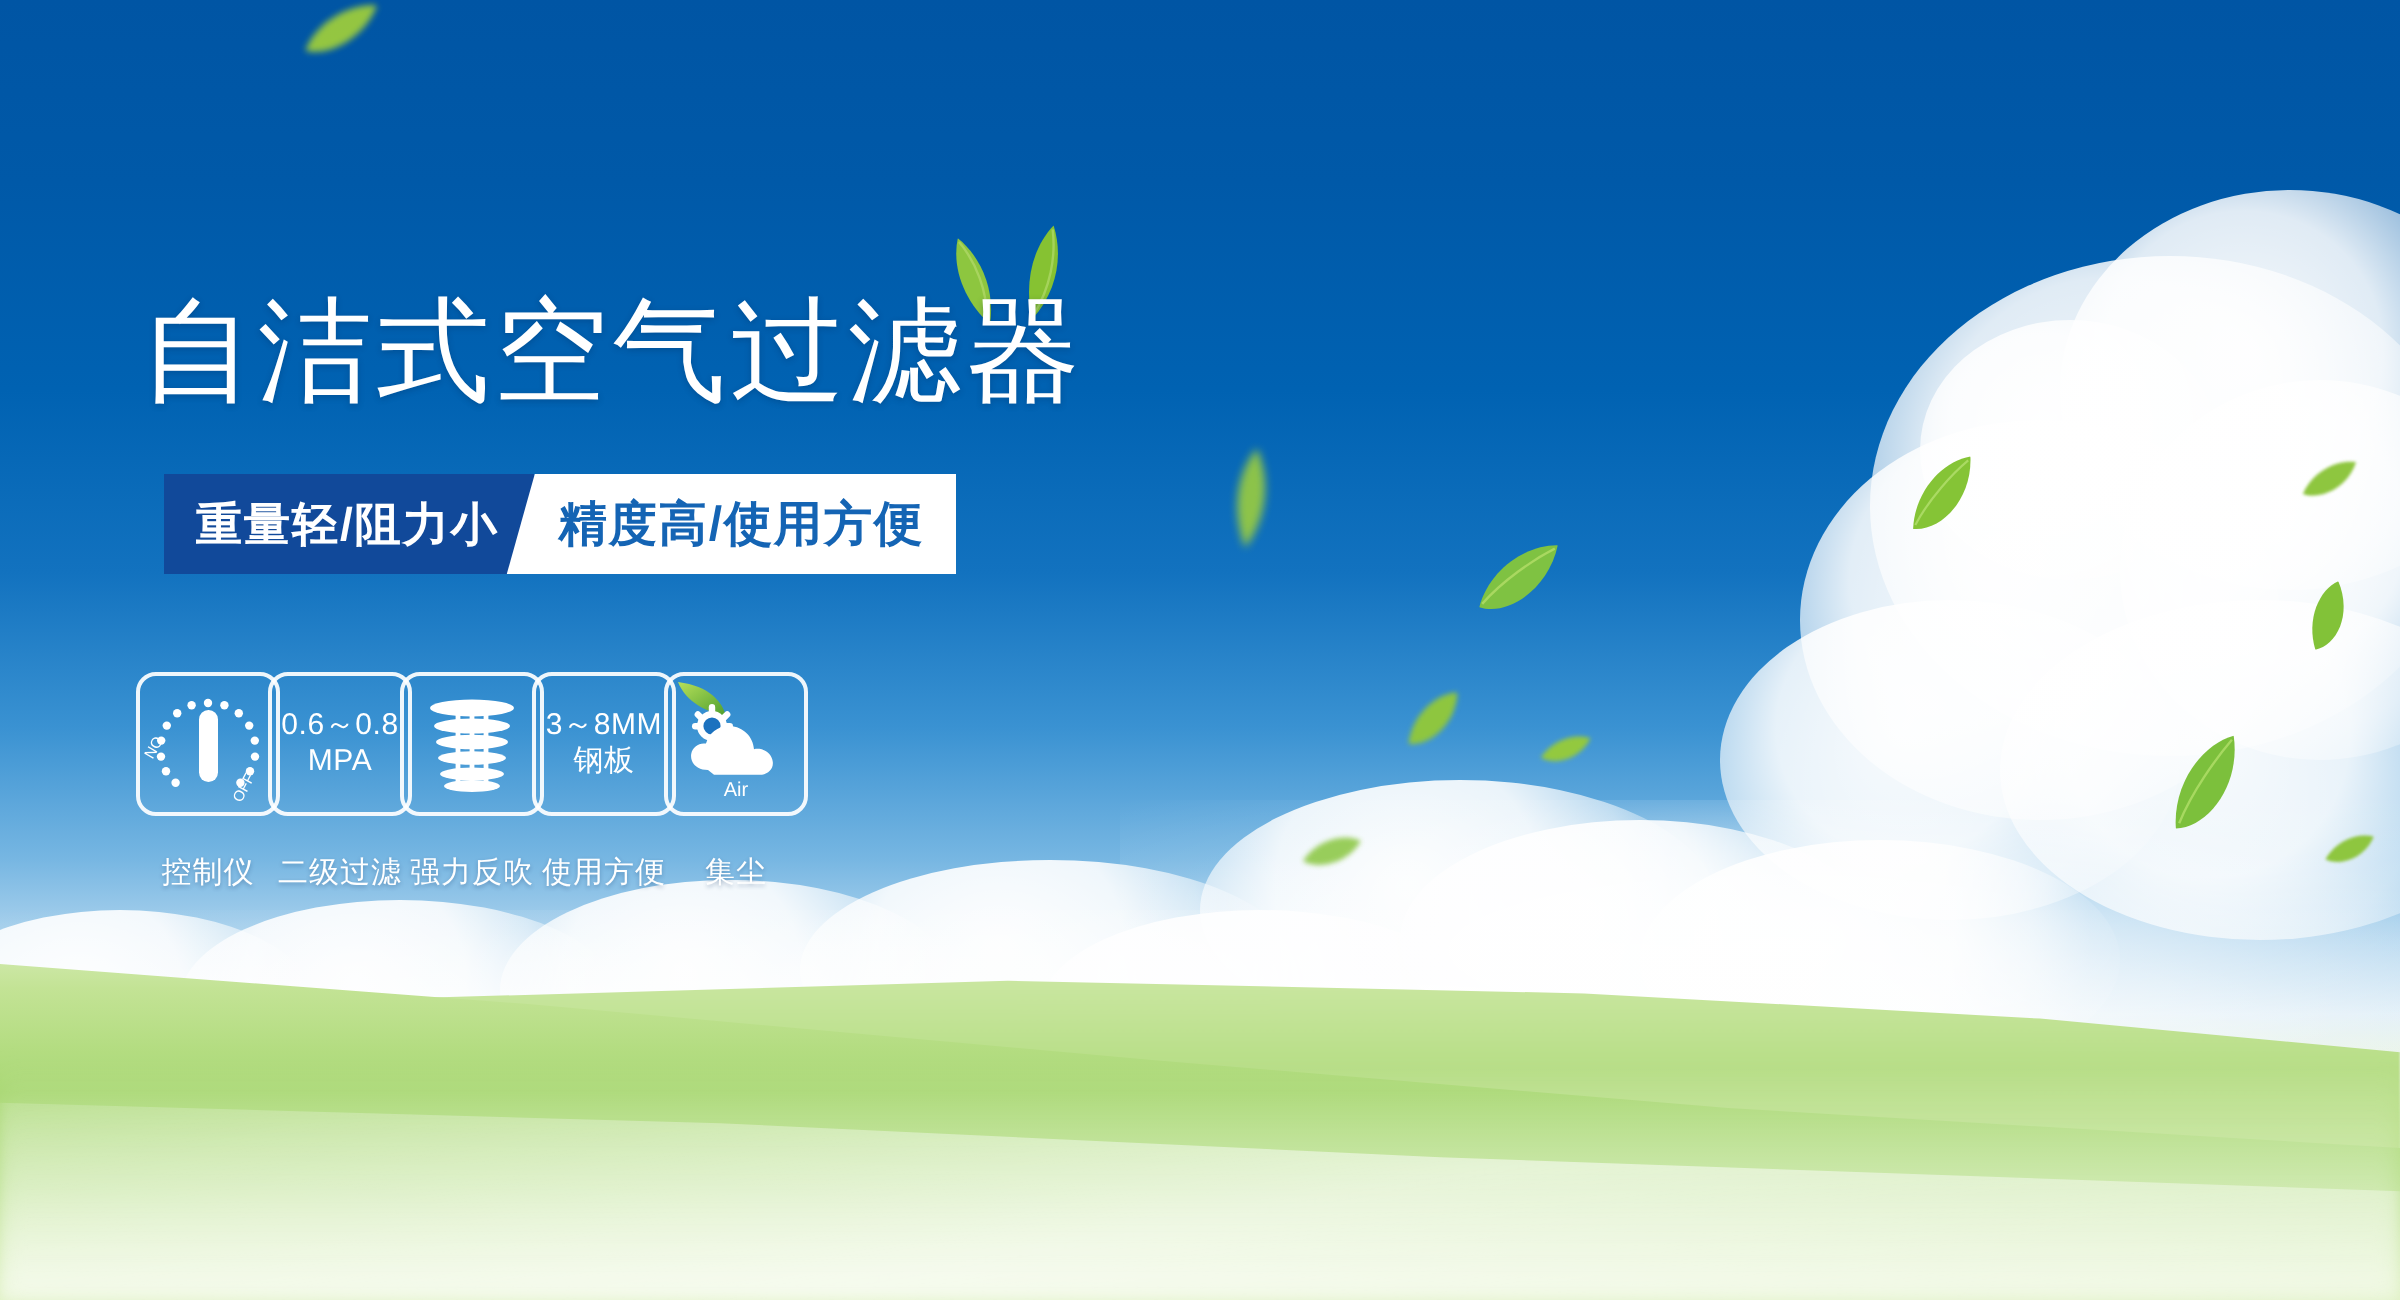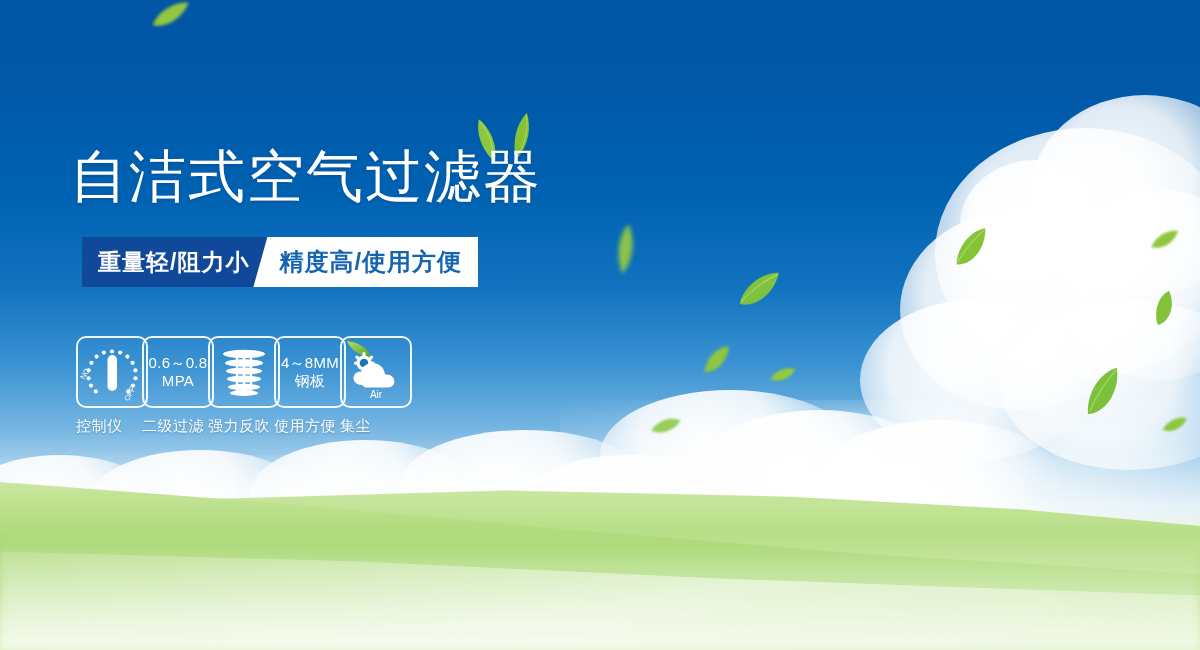--- a/index.html
+++ b/index.html
@@ -127,37 +127,37 @@
     letter-spacing:1px;
     clip-path:polygon(14px 0, 100% 0, 100% 100%, 0 100%);
   }
 
   
   #features {
     position:absolute; left:76px; top:336px;
     display:flex;
     gap:10px;
   }
-  .feature { width:56px; display:flex; flex-direction:column; }
+  .feature { width:56px; display:flex; flex-direction:column; align-items:center; }
   .feat-box {
     width:72px; height:72px;
     border:2px solid rgba(255,255,255,0.92);
     border-radius:10px;
     display:flex; align-items:center; justify-content:center;
     text-align:center;
     color:#ffffff;
     overflow:hidden;
   }
   .feat-text {
     font-size:15px; line-height:18px; font-weight:400;
     letter-spacing:0.3px;
     white-space:pre-line;
   }
   .feat-label {
-    margin-top:9px;
+    margin-top:19px;
     color:#ffffff;
     font-size:15px;
     letter-spacing:0.5px;
     white-space:nowrap;
     text-shadow:0 1px 2px rgba(0,40,90,0.3);
   }
   .feat-box svg { display:block; }
 </style>
 </head>
 <body>
@@ -322,21 +322,21 @@
             <ellipse cx="31" cy="46" rx="16" ry="3.2"></ellipse>
             <ellipse cx="31" cy="52" rx="14" ry="3"></ellipse>
           </g>
         </svg>
       </div>
       <div class="feat-label">强力反吹</div>
     </div>
 
     <div class="feature">
       <div class="feat-box">
-        <div class="feat-text">4～8MM
+        <div class="feat-text">3～8MM
 钢板</div>
       </div>
       <div class="feat-label">使用方便</div>
     </div>
 
     <div class="feature">
       <div class="feat-box">
         <svg width="66" height="66" viewBox="0 0 66 66">
           <defs>
             <linearGradient id="leafstreak" x1="0" y1="0" x2="1" y2="1">

